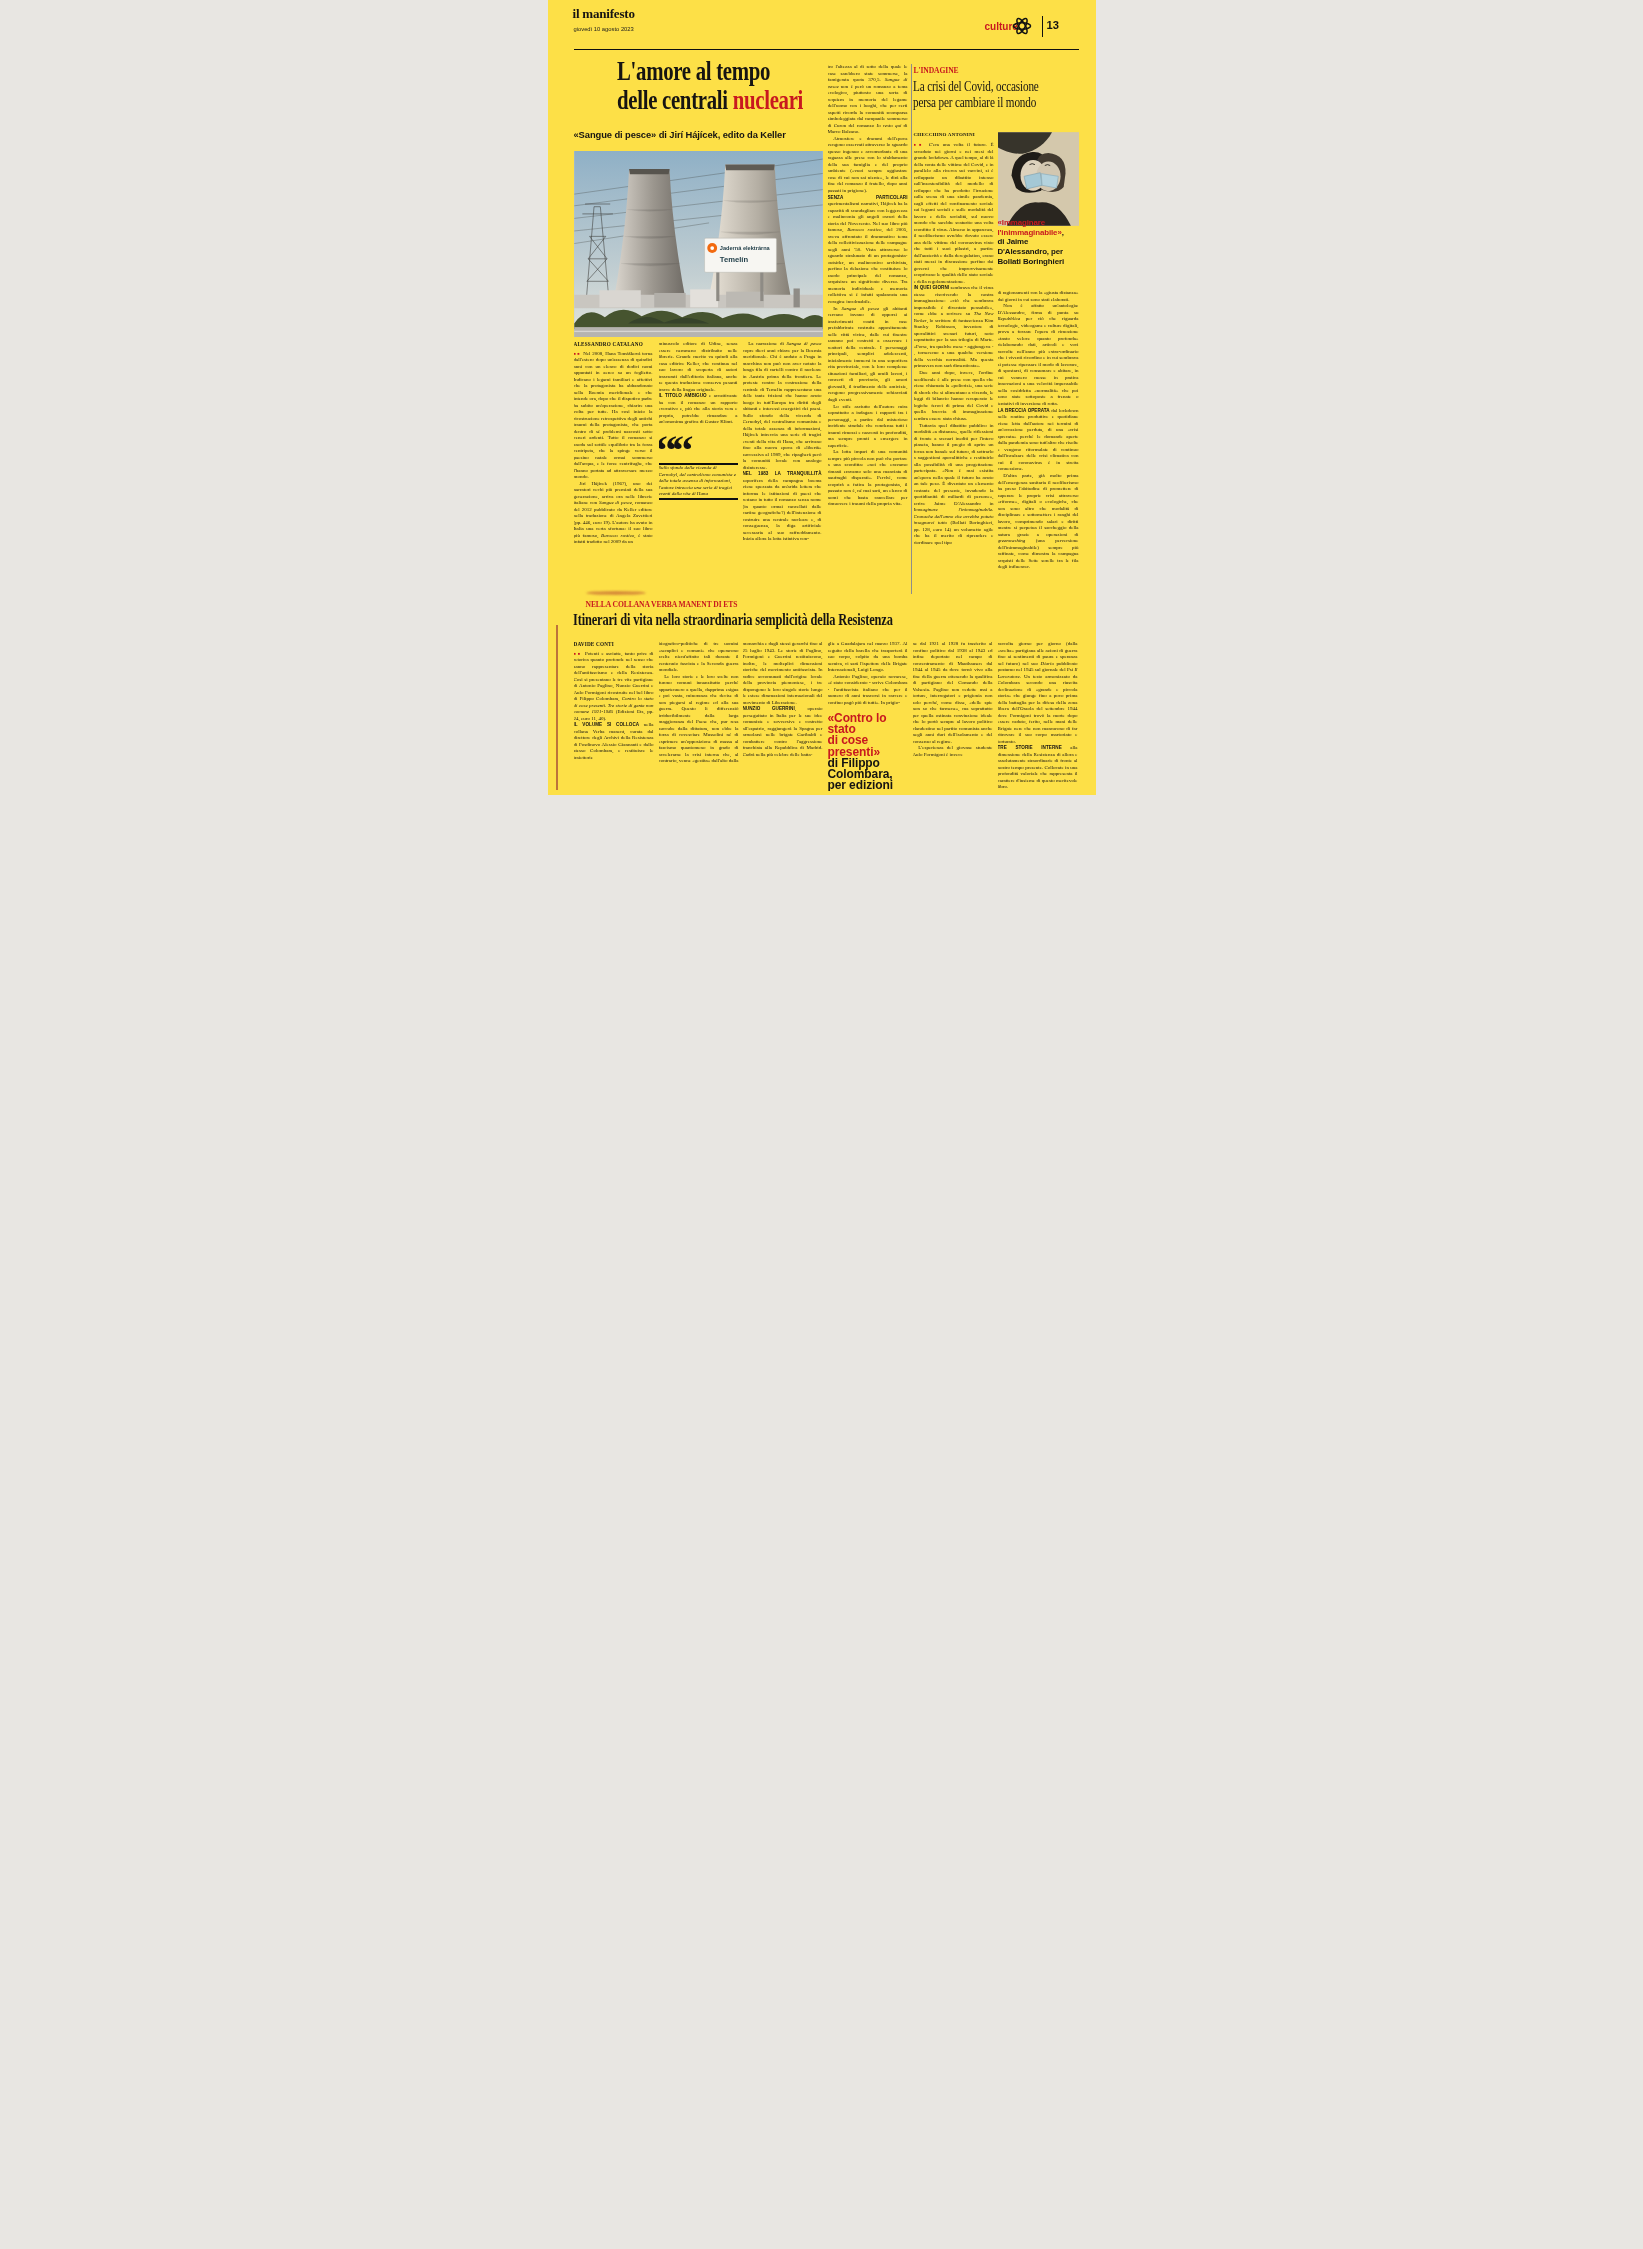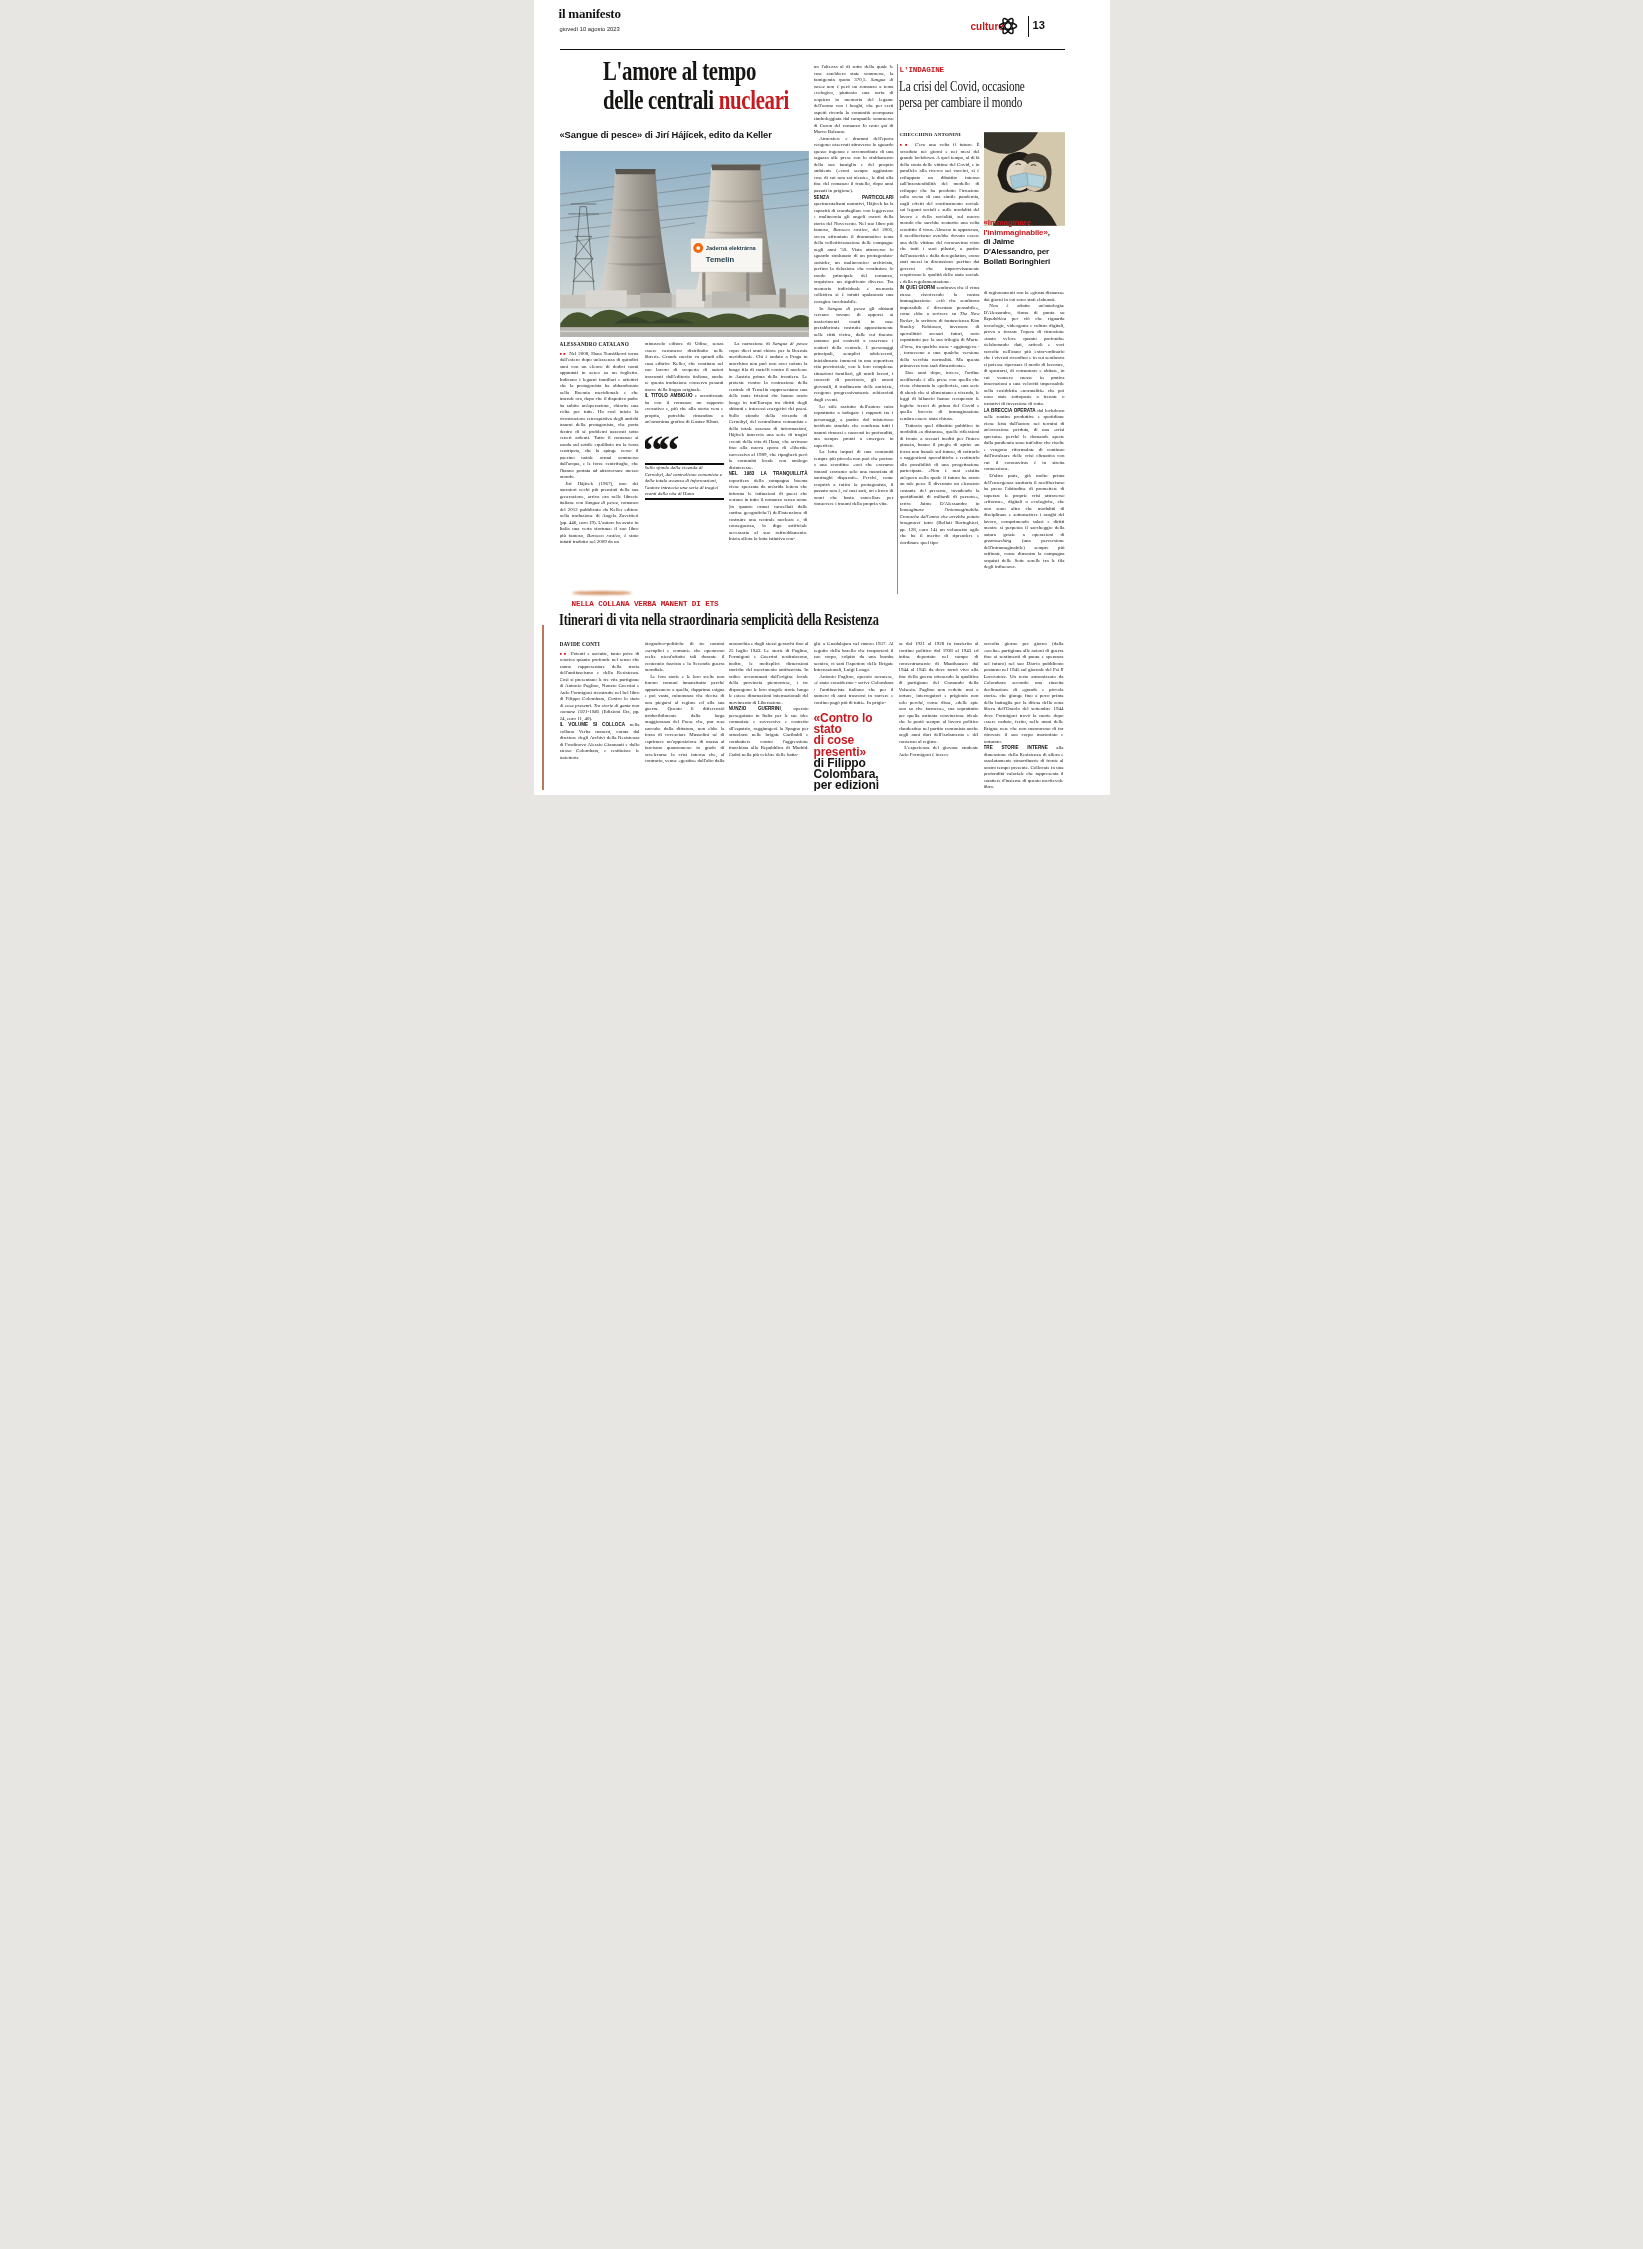--- a/index.html
+++ b/index.html
@@ -1,18 +1,18 @@
 <!DOCTYPE html>
 <html lang="it" style="font-size:7.2px"><head>
 <meta charset="utf-8">
 <style>
   :root{ --red:#c8191f; --ink:#161412; }
   html,body{margin:0;padding:0;background:#e8e6e2;}
-  .page{position:relative;width:548px;height:795px;margin:0 auto;background:#ffffff;
-        font-family:"Liberation Serif",serif;color:var(--ink);overflow:hidden;padding-left:28px;}
+  .page{position:relative;width:548px;height:795px;margin:0 auto;background:#fde047;
+        font-family:"Liberation Serif",serif;color:var(--ink);overflow:hidden;}
   .abs{position:absolute;}
   
   .masthead{left:25px;top:6.3px;font-size:13px;font-weight:700;letter-spacing:-0.2px;}
   .issue-date{left:26px;top:26px;font-family:"Liberation Sans",sans-serif;font-size:5.8px;color:#1d1d1d;}
   .section-label{left:427px;top:21px;font-family:"Liberation Sans",sans-serif;font-weight:700;font-size:10px;color:var(--red);margin-left:10px;}
   .atom{left:464px;top:16px;width:20px;height:20px;}
   .hdr-div{left:494px;top:16px;width:0.9px;height:21px;background:#101010;}
   .pagenum{left:499px;top:19px;font-family:"Liberation Sans",sans-serif;font-weight:700;font-size:11.2px;}
   .hdr-rule{left:26px;top:49px;width:505px;height:0.9px;background:#101010;}
   
@@ -35,21 +35,21 @@
   .c2{left:111px;top:341px;width:79px;height:253px;}
   .c3{left:195px;top:341px;width:79px;height:253px;}
   .c4{left:280px;top:64px;width:80px;height:530px;}
   .vrule{left:363px;top:64px;width:0.4px;height:530px;background:#8f8d89;}
   
   .qblock{position:relative;margin-top:37px;}
   .qmarks{position:absolute;top:-29px;left:-2.7px;font-size:43px;line-height:31.5px;font-weight:700;letter-spacing:-5.4px;font-family:"Liberation Serif",serif;}
   .qrule{height:2.2px;background:#101010;}
   .qtext{font-style:italic;font-size:7px;line-height:9.4px;margin:5px 0 5.8px;text-align:left !important;}
   
-  .kicker{font-family:Liberation Mono, monospace;font-weight:700;font-size:7.6px;color:var(--red);letter-spacing:-0.1px;}
+  .kicker{font-family:Liberation Serif, serif;font-weight:700;font-size:7.6px;color:var(--red);letter-spacing:-0.1px;}
   .k1{left:366px;top:66px;}
   .covid-head{left:365px;top:79px;font-size:14px;line-height:15.7px;font-weight:400;white-space:nowrap;letter-spacing:-0.2px;}
   .cond2{display:inline-block;transform:scaleX(0.80);transform-origin:0 60%;}
   .covid-byline{left:366px;top:132px;font-weight:700;font-size:5px;letter-spacing:0.2px;}
   .cA{left:366px;top:142px;width:80px;height:452px;}
   .cB{left:450px;top:290px;width:81px;height:304px;}
   .kiss{left:450px;top:132px;width:81px;height:94px;overflow:hidden;}
   .callout{left:450px;top:218px;width:82px;font-family:"Liberation Sans",sans-serif;font-weight:700;
            font-size:7.9px;line-height:9.7px;letter-spacing:-0.1px;}
   

